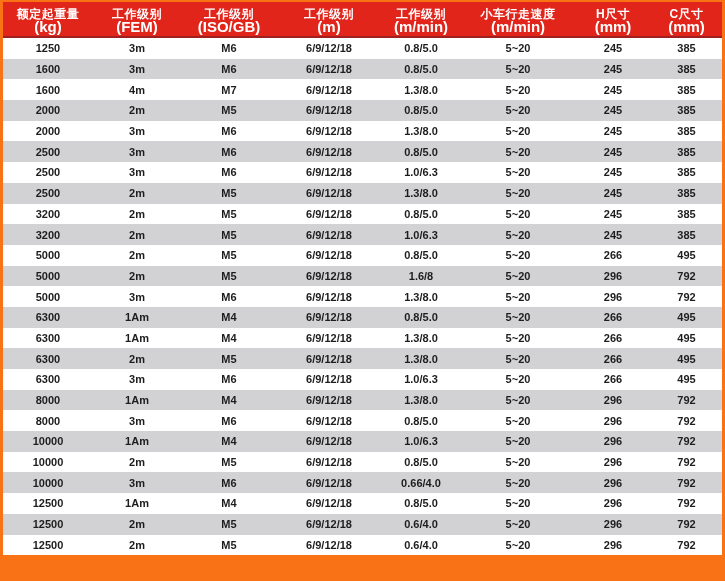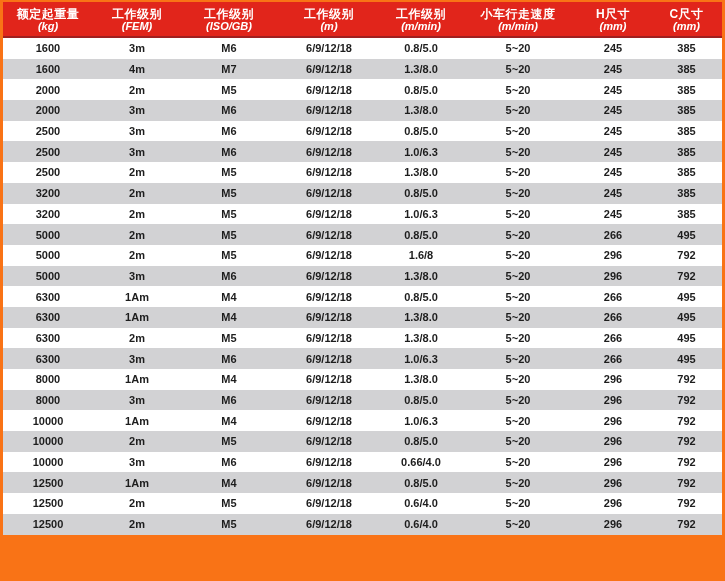--- a/index.html
+++ b/index.html
@@ -33,24 +33,23 @@
     font-weight: bold;
   }
   .h-main {
     font-size: 12px;
     line-height: 13px;
     font-weight: bold;
     letter-spacing: 0.5px;
     white-space: nowrap;
   }
   .h-sub {
-    font-size: 11px;
+    font-size: 15px;
     line-height: 11px;
     font-weight: bold;
-    font-style: italic;
   }
   tbody td {
     height: 20.69px;
     padding: 0;
     text-align: center;
     vertical-align: middle;
     font-size: 11px;
     font-weight: bold;
     color: #1d1d1d;
     white-space: nowrap;
@@ -115,20 +114,30 @@
   </th>
 
   <th>
     <div class="h-main">C尺寸</div>
     <div class="h-sub">(mm)</div>
   </th>
 </tr>
     </thead>
     <tbody id="table-body">
 
+  <tr>
+    <td>1250</td>
+    <td>3m</td>
+    <td>M6</td>
+    <td>6/9/12/18</td>
+    <td>0.8/5.0</td>
+    <td>5~20</td>
+    <td>245</td>
+    <td>385</td>
+  </tr>
 
   <tr>
     <td>1600</td>
     <td>3m</td>
     <td>M6</td>
     <td>6/9/12/18</td>
     <td>0.8/5.0</td>
     <td>5~20</td>
     <td>245</td>
     <td>385</td>

